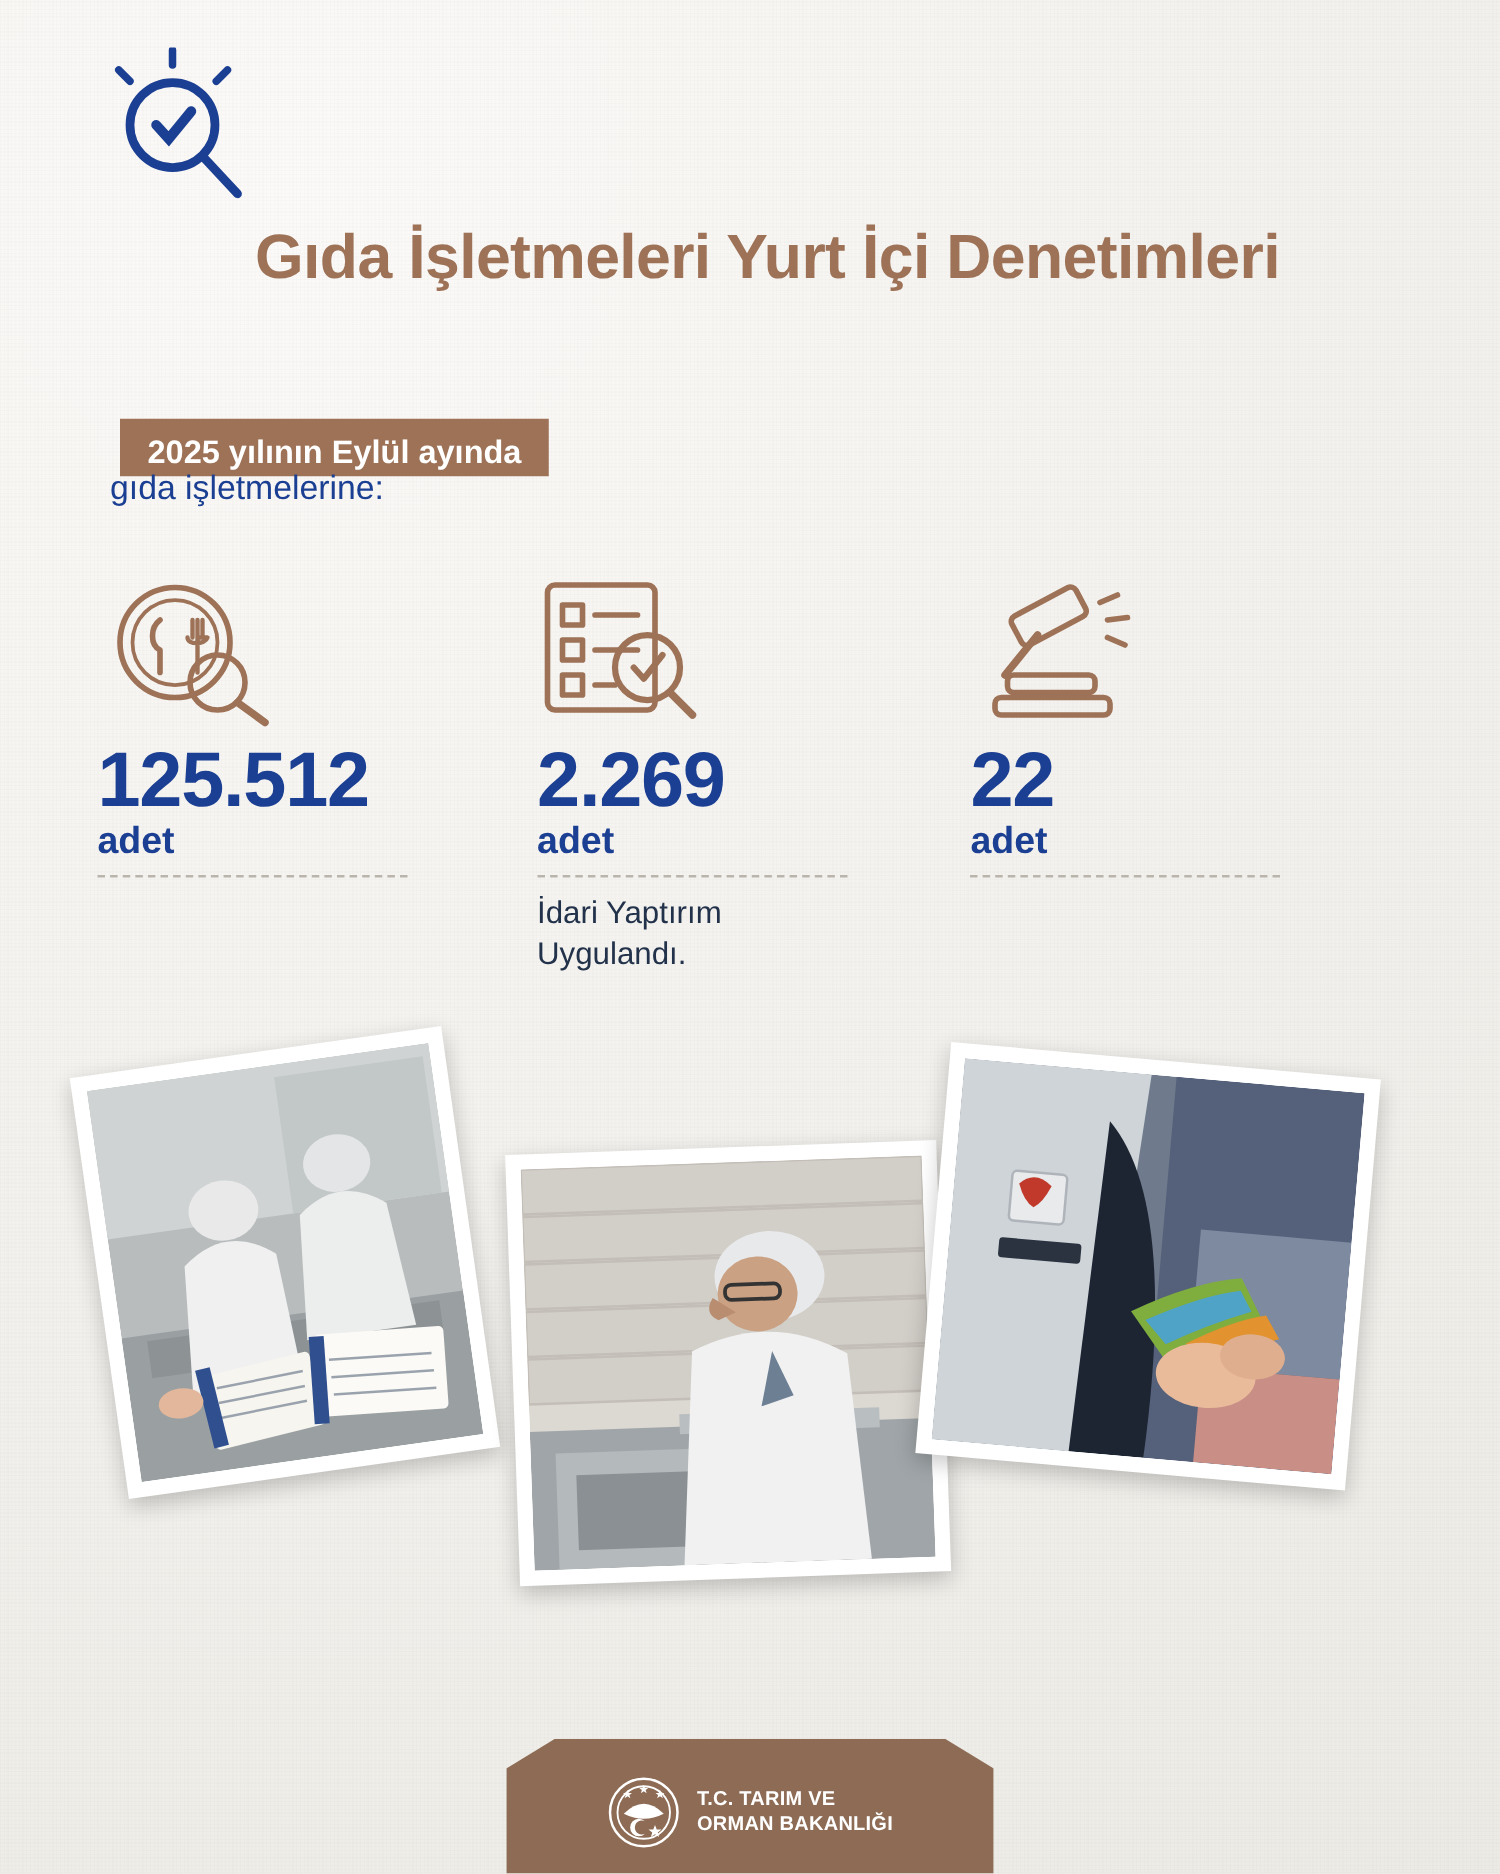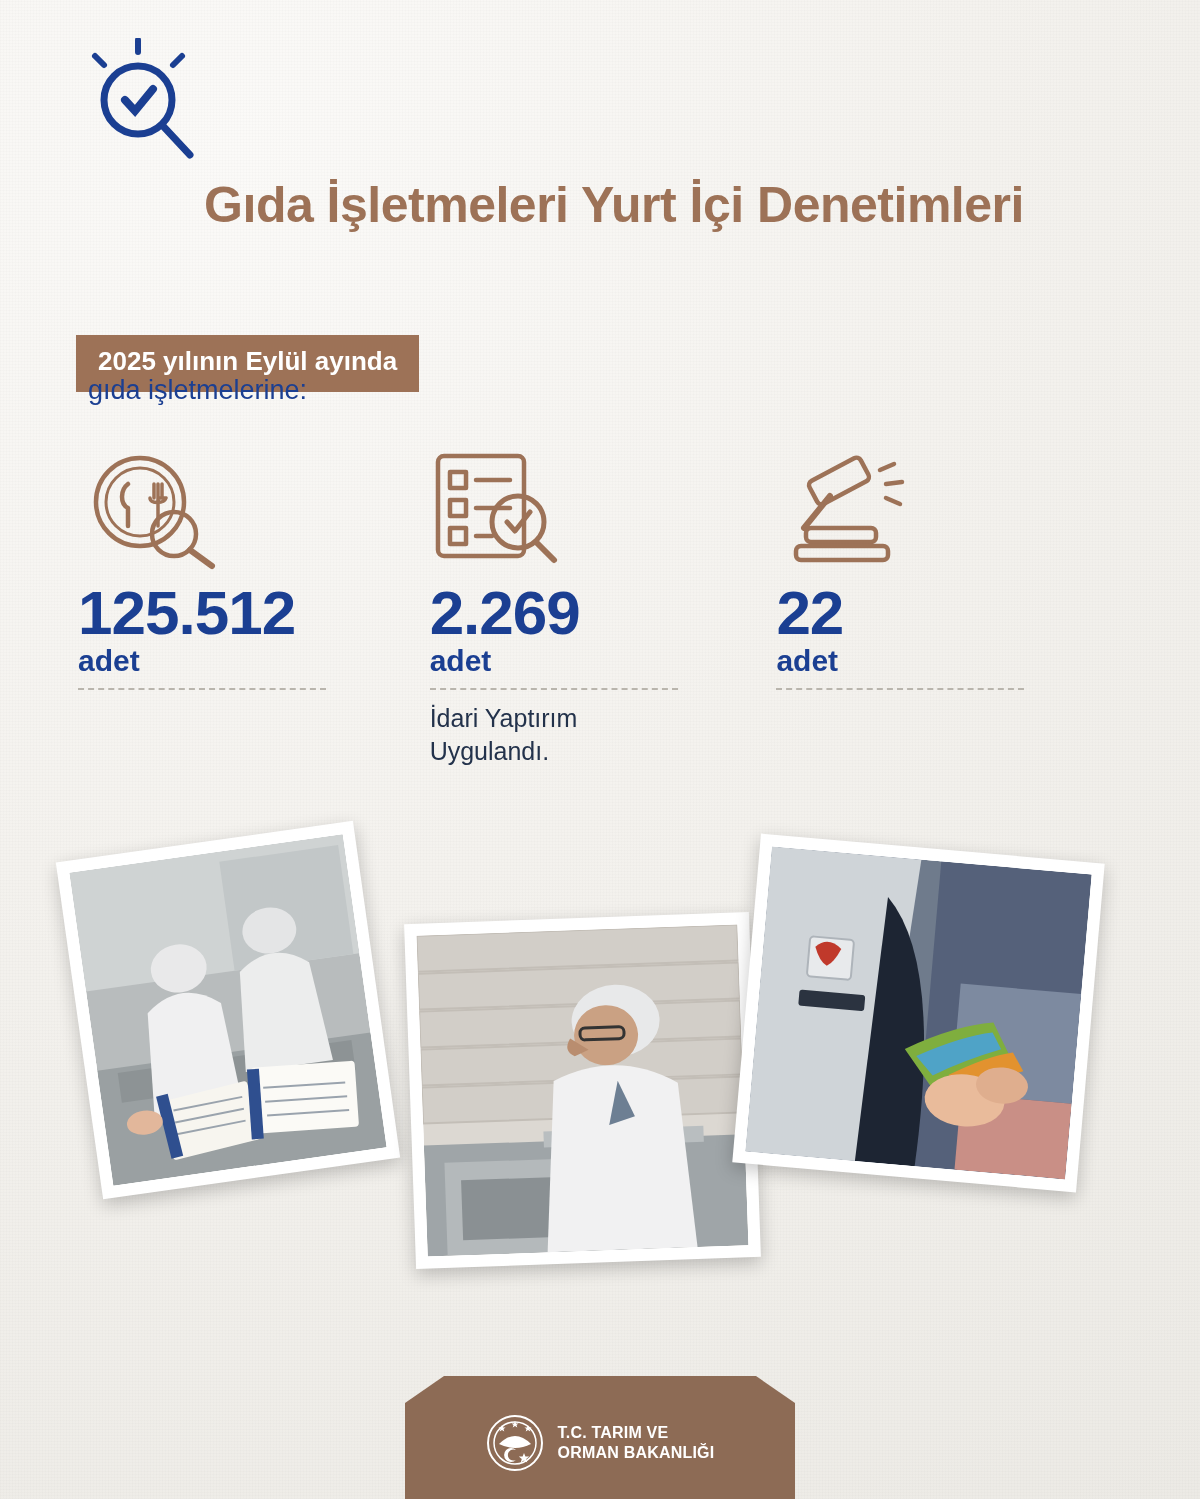--- a/index.html
+++ b/index.html
@@ -36,33 +36,33 @@
   .title-block { position: absolute; left: 84px; top: 178px; width: 1060px; }
   .title-main {
     font-size: 50px; font-weight: bold; color: #9d7257;
     letter-spacing: -0.5px; line-height: 1.1; margin: 0; text-align: center;
   }
   .title-sub {
     font-size: 40px; font-weight: bold; color: #1b3f92;
     letter-spacing: -0.5px; margin: 8px 0 0 0;
   }
   .ribbon {
-    position: absolute; left: 76px; top: 335px;
+    position: absolute; left: 96px; top: 335px;
     background: #9d7257; color: #ffffff;
     font-size: 26px; font-weight: bold;
-    padding: 11px 22px 15px 22px;
+    padding: 11px 22px 4px 22px;
     white-space: nowrap;
   }
   .subline {
     position: absolute; left: 88px; top: 375px;
     font-size: 27px; color: #1b3f92; font-weight: normal;
   }
 
   
-  .stats { position: absolute; left: 78px; top: 450px; width: 1050px; display: flex; }
+  .stats { position: absolute; left: 78px; top: 462px; width: 1050px; display: flex; }
   .stat { width: 360px; }
   .stat:nth-child(2) { width: 355px; }
   .stat-icon { height: 120px; display: flex; align-items: center; }
   .stat-number {
     font-size: 62px; font-weight: bold; color: #1b3f92;
     line-height: 1; letter-spacing: -1px; margin-top: 12px;
   }
   .stat-unit {
     font-size: 30px; font-weight: bold; color: #1b3f92;
     margin-top: 0;
@@ -89,21 +89,21 @@
   .photo-1 { left: 78px; top: 14px; width: 300px; height: 340px; transform: rotate(-8deg); }
   .photo-2 { left: 410px; top: 92px; width: 345px; height: 345px; transform: rotate(-2deg); }
   .photo-3 { left: 746px; top: 22px; width: 345px; height: 330px; transform: rotate(5deg); }
 
   
   .footer {
     position: absolute; left: 0; bottom: 0; width: 1200px; height: 100px;
   }
   .footer-shape {
     position: absolute; left: 50%; transform: translateX(-50%);
-    bottom: 0; width: 390px; height: 123px;
+    bottom: 0; width: 390px; height: 108px;
     background: #8d6b55;
     clip-path: polygon(10% 0%, 90% 0%, 100% 22%, 100% 100%, 0% 100%, 0% 22%);
     display: flex; align-items: center; justify-content: center; gap: 14px;
     padding-top: 10px;
   }
   .footer-emblem { width: 58px; height: 58px; flex: 0 0 58px; }
   .footer-text {
     color: #ffffff; font-size: 16px; font-weight: bold; line-height: 1.25;
     letter-spacing: 0.2px;
   }

